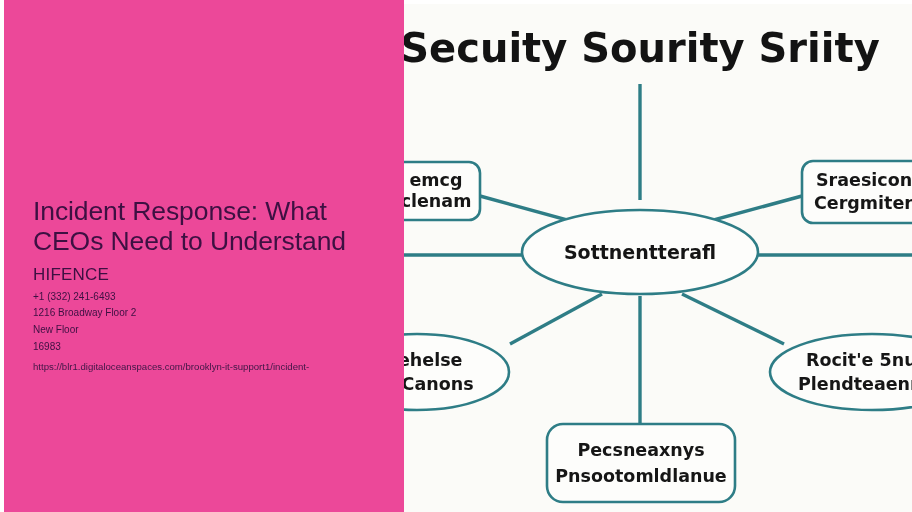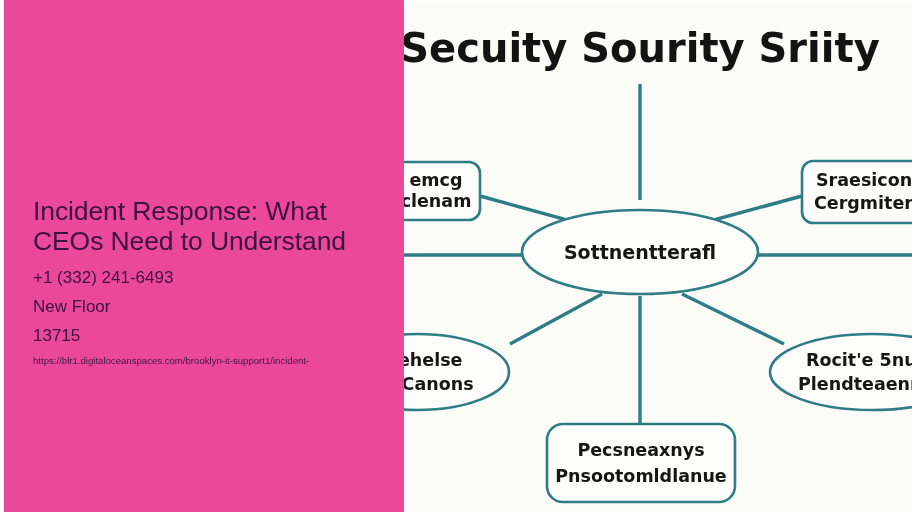--- a/index.html
+++ b/index.html
@@ -101,21 +101,21 @@
   #brand {
     color: #3d1042;
     font-size: 17px;
     line-height: 1.25;
     margin: 0 0 3px 0;
     font-weight: normal;
     letter-spacing: 0.2px;
   }
   .meta-line {
     color: #3d1042;
-    font-size: 17px;
+    font-size: 10px;
     line-height: 1.68;
     white-space: nowrap;
   }
   #url-block {
     width: 330px;
   }
   .url-line {
     color: #3f1646;
     font-size: 9.6px;
     line-height: 2.3;
@@ -193,24 +193,26 @@
 
     </svg>
   </div>
 
   <div id="info-panel">
     <div id="info-inner">
 
       <div id="headline"><span>Incident Response: What</span>
 <span>CEOs Need to Understand</span></div>
 
+      <div id="brand">HIFENCE</div>
 
       <div class="meta-line">+1 (332) 241-6493</div>
+      <div class="meta-line">1216 Broadway Floor 2</div>
       <div class="meta-line">New Floor</div>
-      <div class="meta-line">13715</div>
+      <div class="meta-line">16983</div>
 
       <div id="url-block">
         <div class="url-line">https://blr1.digitaloceanspaces.com/brooklyn-it-support1/incident-</div>
       </div>
 
     </div>
   </div>
 
 </div>
 

